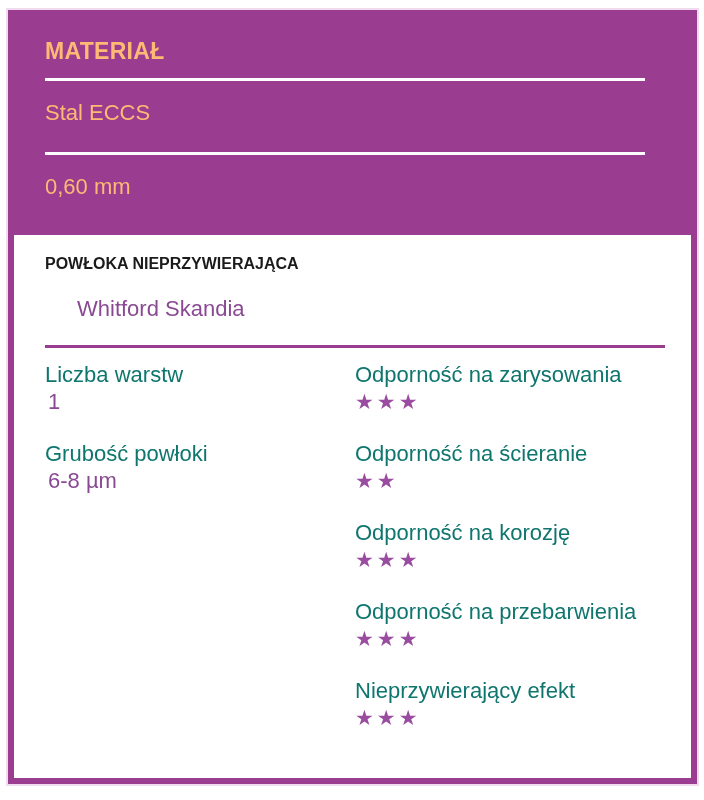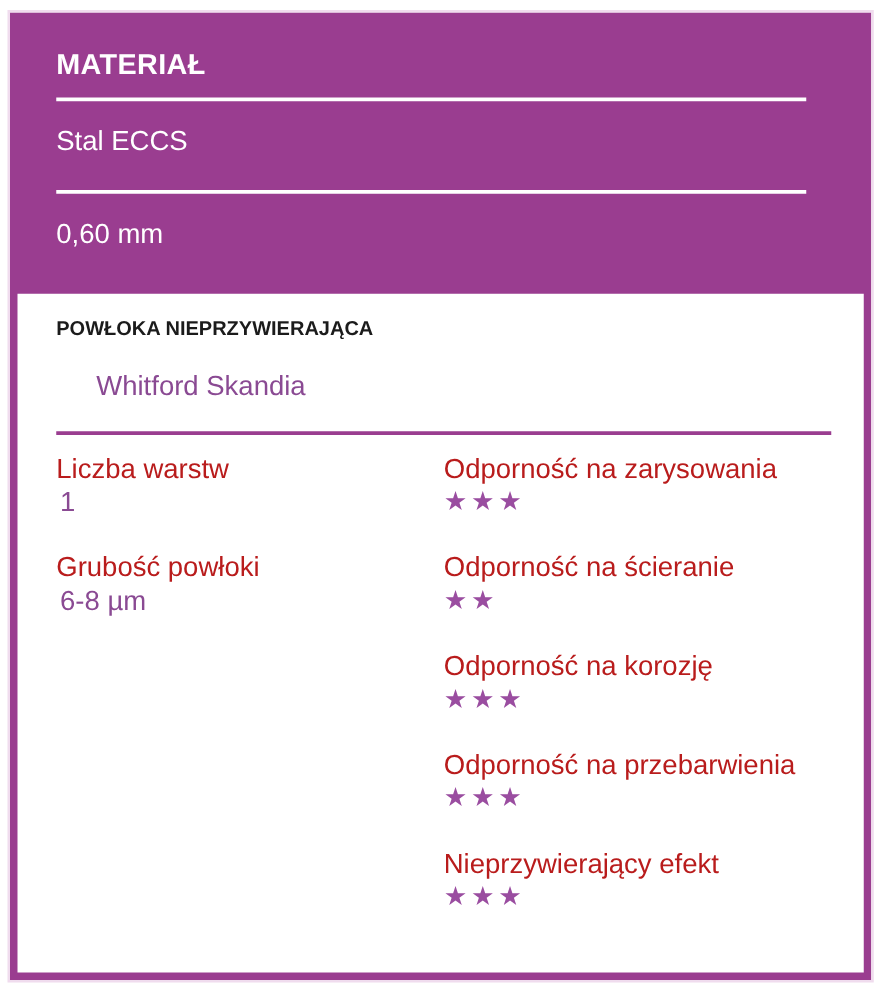--- a/index.html
+++ b/index.html
@@ -12,21 +12,21 @@
   .card {
     position: absolute;
     left: 8px; top: 10px;
     width: 689px; height: 774px;
     background: #9a3d90;
     outline: 2px solid #f0dcee;
   }
   
   .top-panel {
     padding: 28px 40px 0 37px;
-    color: #ffffff;
+    color: #fdba74;
   }
   .top-section { margin-bottom: 26px; }
   .top-heading {
     font-size: 23px;
     font-weight: bold;
     letter-spacing: 0.3px;
     margin-bottom: 13px;
   }
   .top-rule {
     height: 3px;
@@ -79,21 +79,21 @@
   .spec-grid {
     display: flex;
     align-items: flex-start;
   }
   .spec-col-left  { width: 310px; flex: none; }
   .spec-col-right { flex: 1; }
   .spec-item { margin-bottom: 26px; }
   .spec-label {
     font-size: 22px;
     line-height: 26px;
-    color: #b91c1c;
+    color: #0f766e;
   }
   .spec-value {
     font-size: 22px;
     line-height: 27px;
     color: #8a4a93;
     padding-left: 3px;
   }
   .spec-item .stars { line-height: 27px; font-size: 21px; }
 </style>
 </head>

